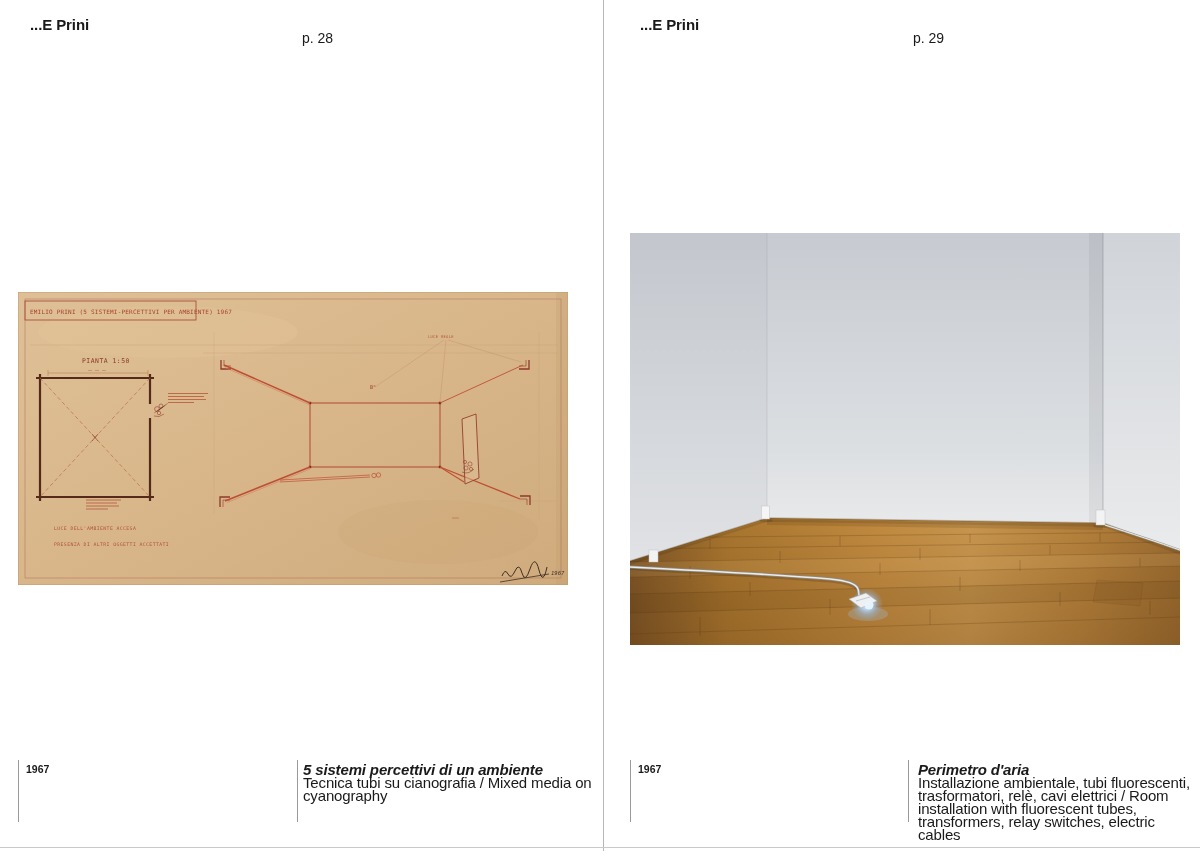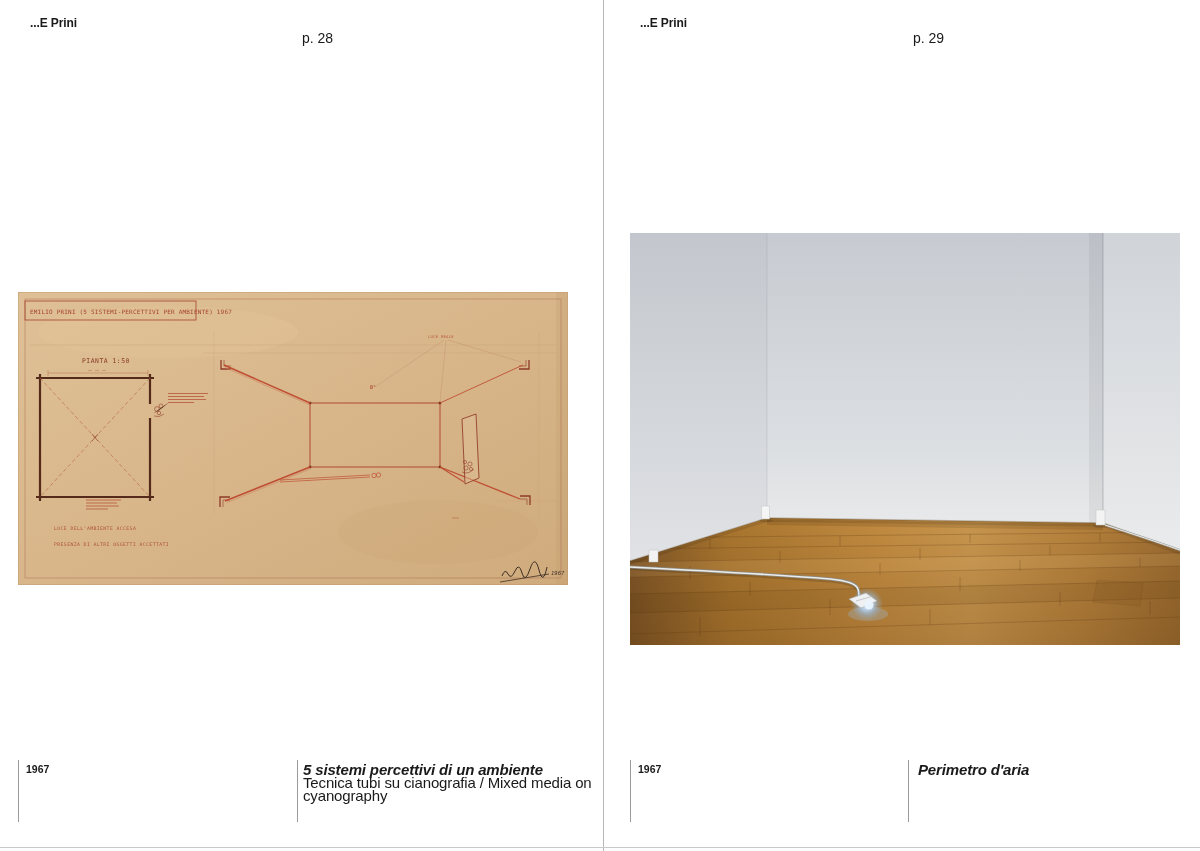--- a/index.html
+++ b/index.html
@@ -1,19 +1,19 @@
 <!DOCTYPE html>
 <html><head>
 <meta charset="utf-8">
 <style>
   html,body{margin:0;padding:0;background:#ffffff;}
   body{width:1200px;height:851px;position:relative;overflow:hidden;
        font-family:"Liberation Sans",sans-serif;color:#1a1a1a;}
   .spread{position:absolute;inset:0;}
-  .hdr-artist{position:absolute;top:16px;font-size:12px;font-weight:700;letter-spacing:-0.1px;}
+  .hdr-artist{position:absolute;top:16px;font-size:15px;font-weight:700;letter-spacing:-0.1px;}
   .hdr-page{position:absolute;top:16px;font-size:14px;font-weight:400;margin-top:14px;}
   .divider{position:absolute;top:0;left:603px;width:1px;height:851px;background:#b7b7b7;}
   .bottom-rule{position:absolute;left:0;top:847px;width:1200px;height:1px;background:#c9c9c9;}
   .art{position:absolute;display:block;}
   .cap-rule{position:absolute;width:1px;height:62px;top:760px;background:#9a9a9a;}
   .cap-year{position:absolute;top:763px;font-size:10.5px;font-weight:700;}
   .cap-block{position:absolute;top:763px;font-size:15px;line-height:13px;letter-spacing:-0.15px;}
   .cap-title{font-weight:700;font-style:italic;}
   svg text{font-family:"DejaVu Sans Mono",monospace;}
 </style>
@@ -275,18 +275,19 @@
         <line x1="226" y1="368" x2="240" y2="364" stroke="#b8bcc0" stroke-width="0.8"></line>
         <circle cx="239" cy="372" r="4.5" fill="#e8f3ff" opacity="0.95"></circle>
       </g>
     </svg>
 
     <div class="cap-rule" style="left:630px"></div>
     <span class="cap-year" style="left:638px">1967</span>
     <div class="cap-rule" style="left:908px"></div>
     <div class="cap-block" style="left:918px;width:278px">
       <div class="cap-title">Perimetro d'aria</div>
+      <div>Installazione ambientale, tubi fluorescenti, trasformatori, relè, cavi elettrici / Room installation with fluorescent tubes, transformers, relay switches, electric cables</div>
     </div>
   </div>
 
   <div class="divider"></div>
   <div class="bottom-rule"></div>
 </div>
 
 </body></html>

